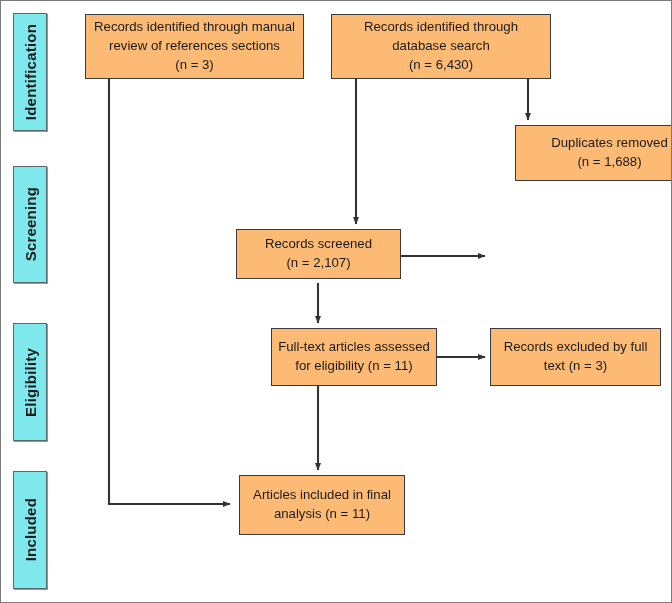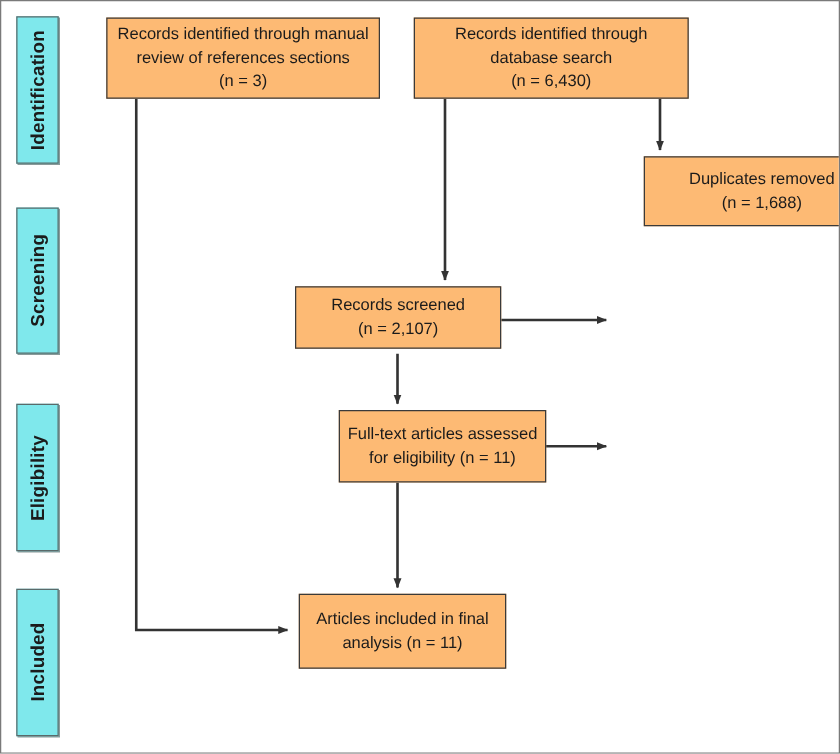--- a/index.html
+++ b/index.html
@@ -145,19 +145,23 @@
     <span class="box-text">Records screened
 (n = 2,107)</span>
   </div>
 
 
   <div class="flow-box" style="left:234px; top:327px; width:166px; height:58px;margin-left:36px;">
     <span class="box-text">Full-text articles assessed
 for eligibility (n = 11)</span>
   </div>
 
+  <div class="flow-box" style="left:489px; top:327px; width:171px; height:58px;">
+    <span class="box-text">Records excluded by full
+text (n = 3)</span>
+  </div>
 
   <div class="flow-box" style="left:238px; top:474px; width:166px; height:60px;">
     <span class="box-text">Articles included in final
 analysis (n = 11)</span>
   </div>
 
 </div>
 
 </body></html>

